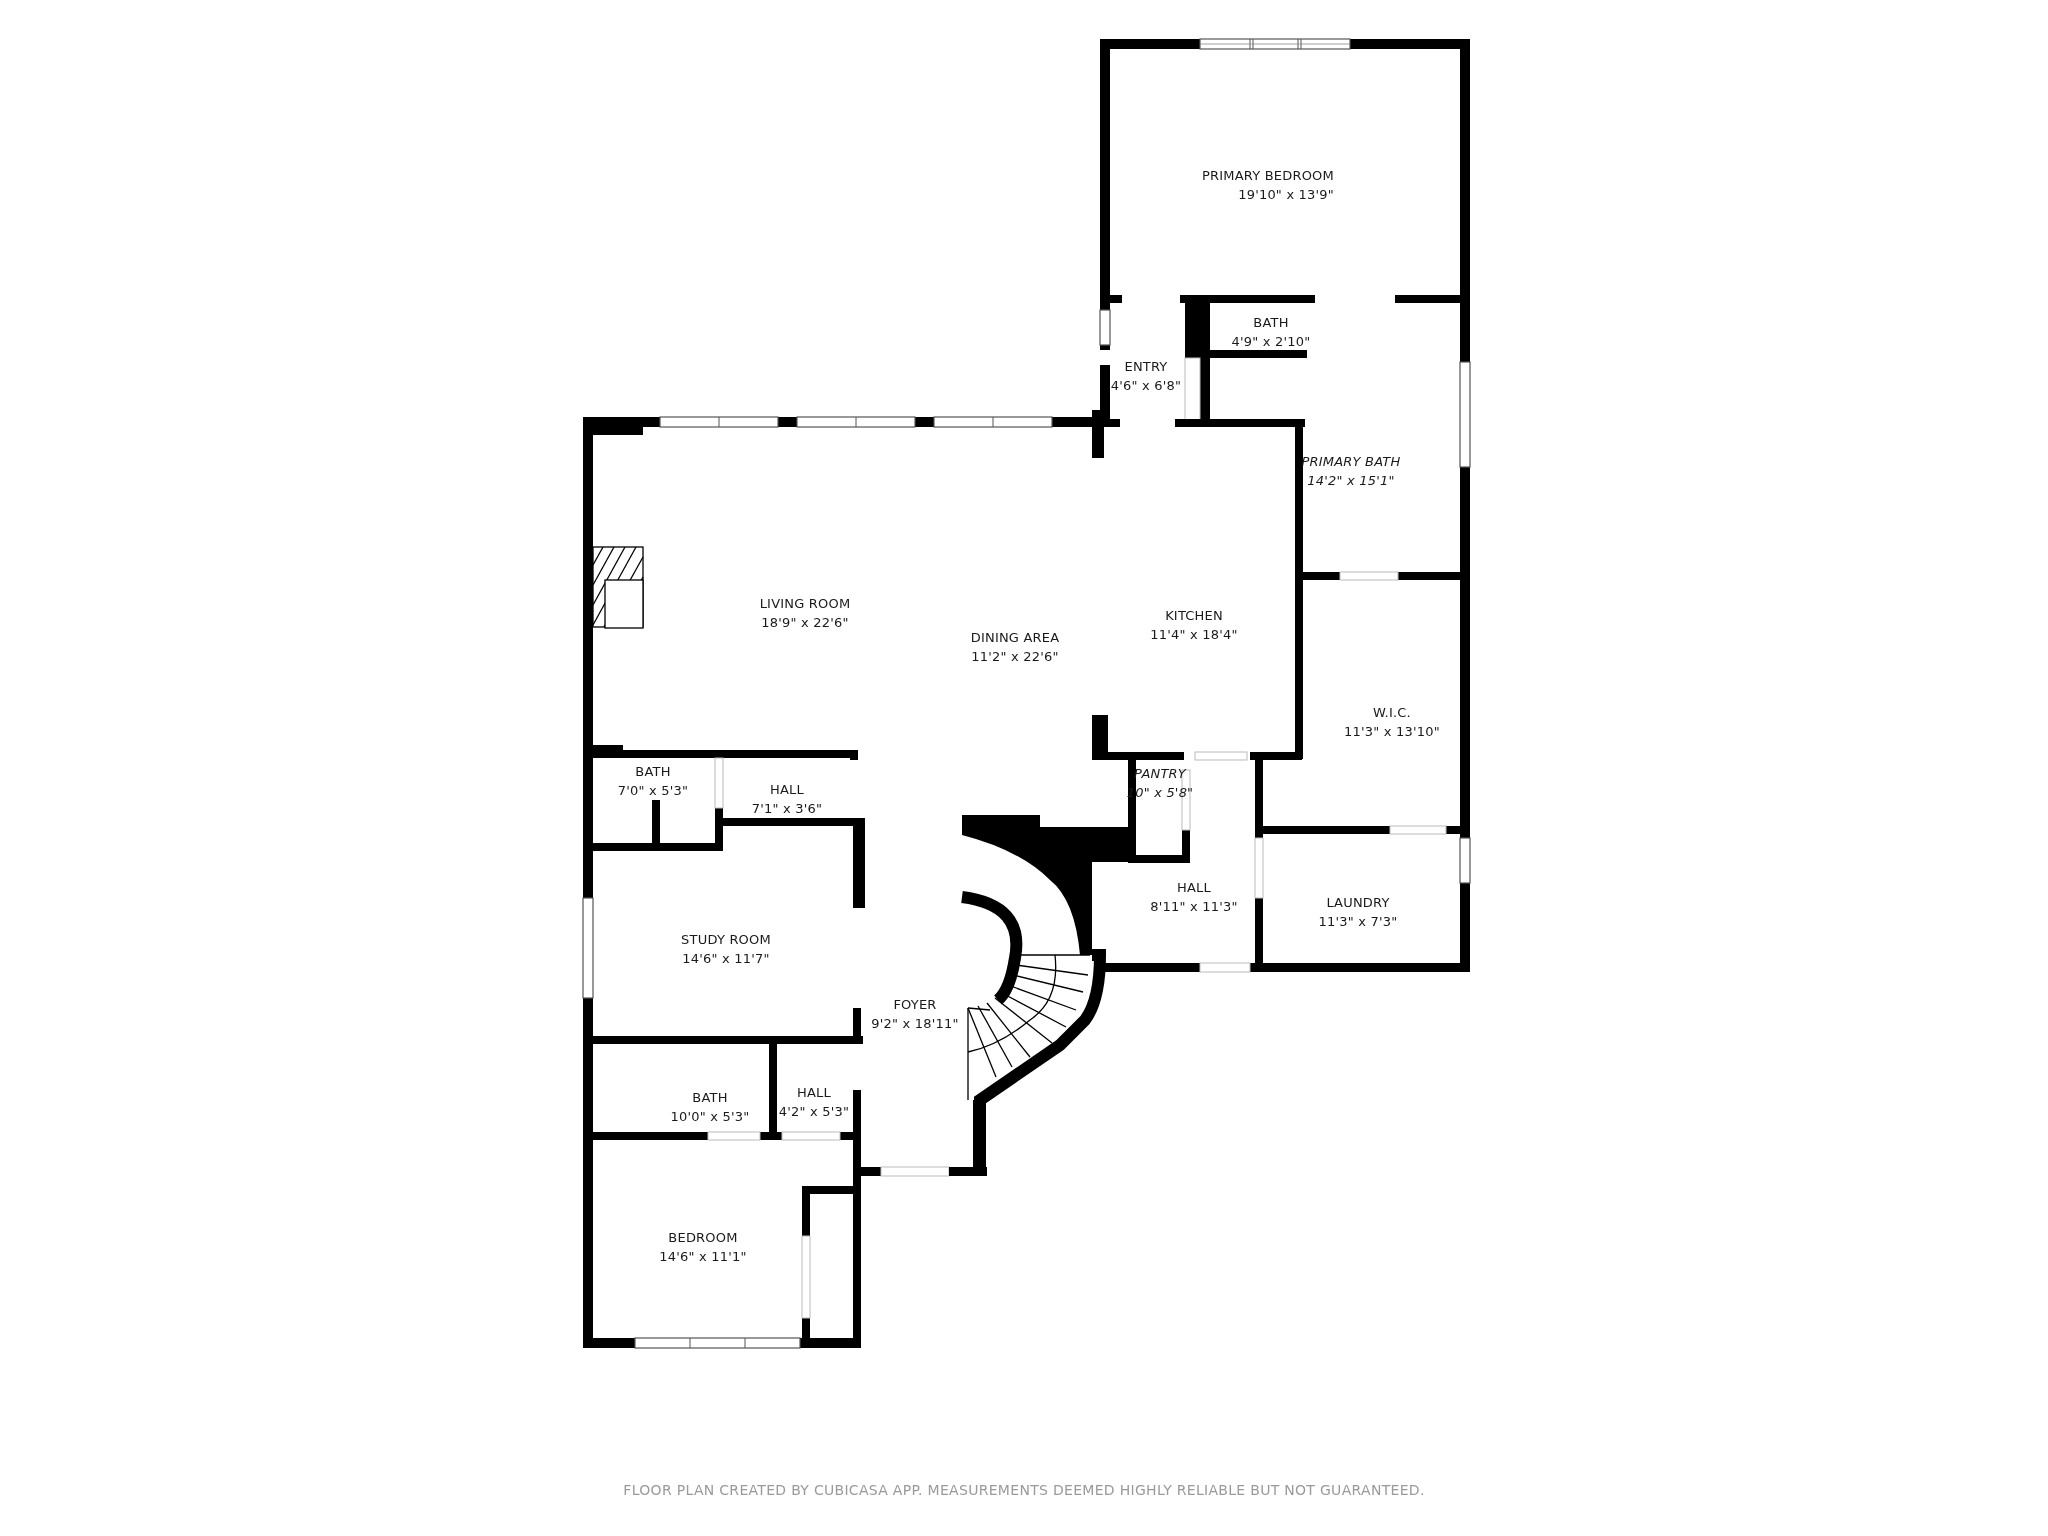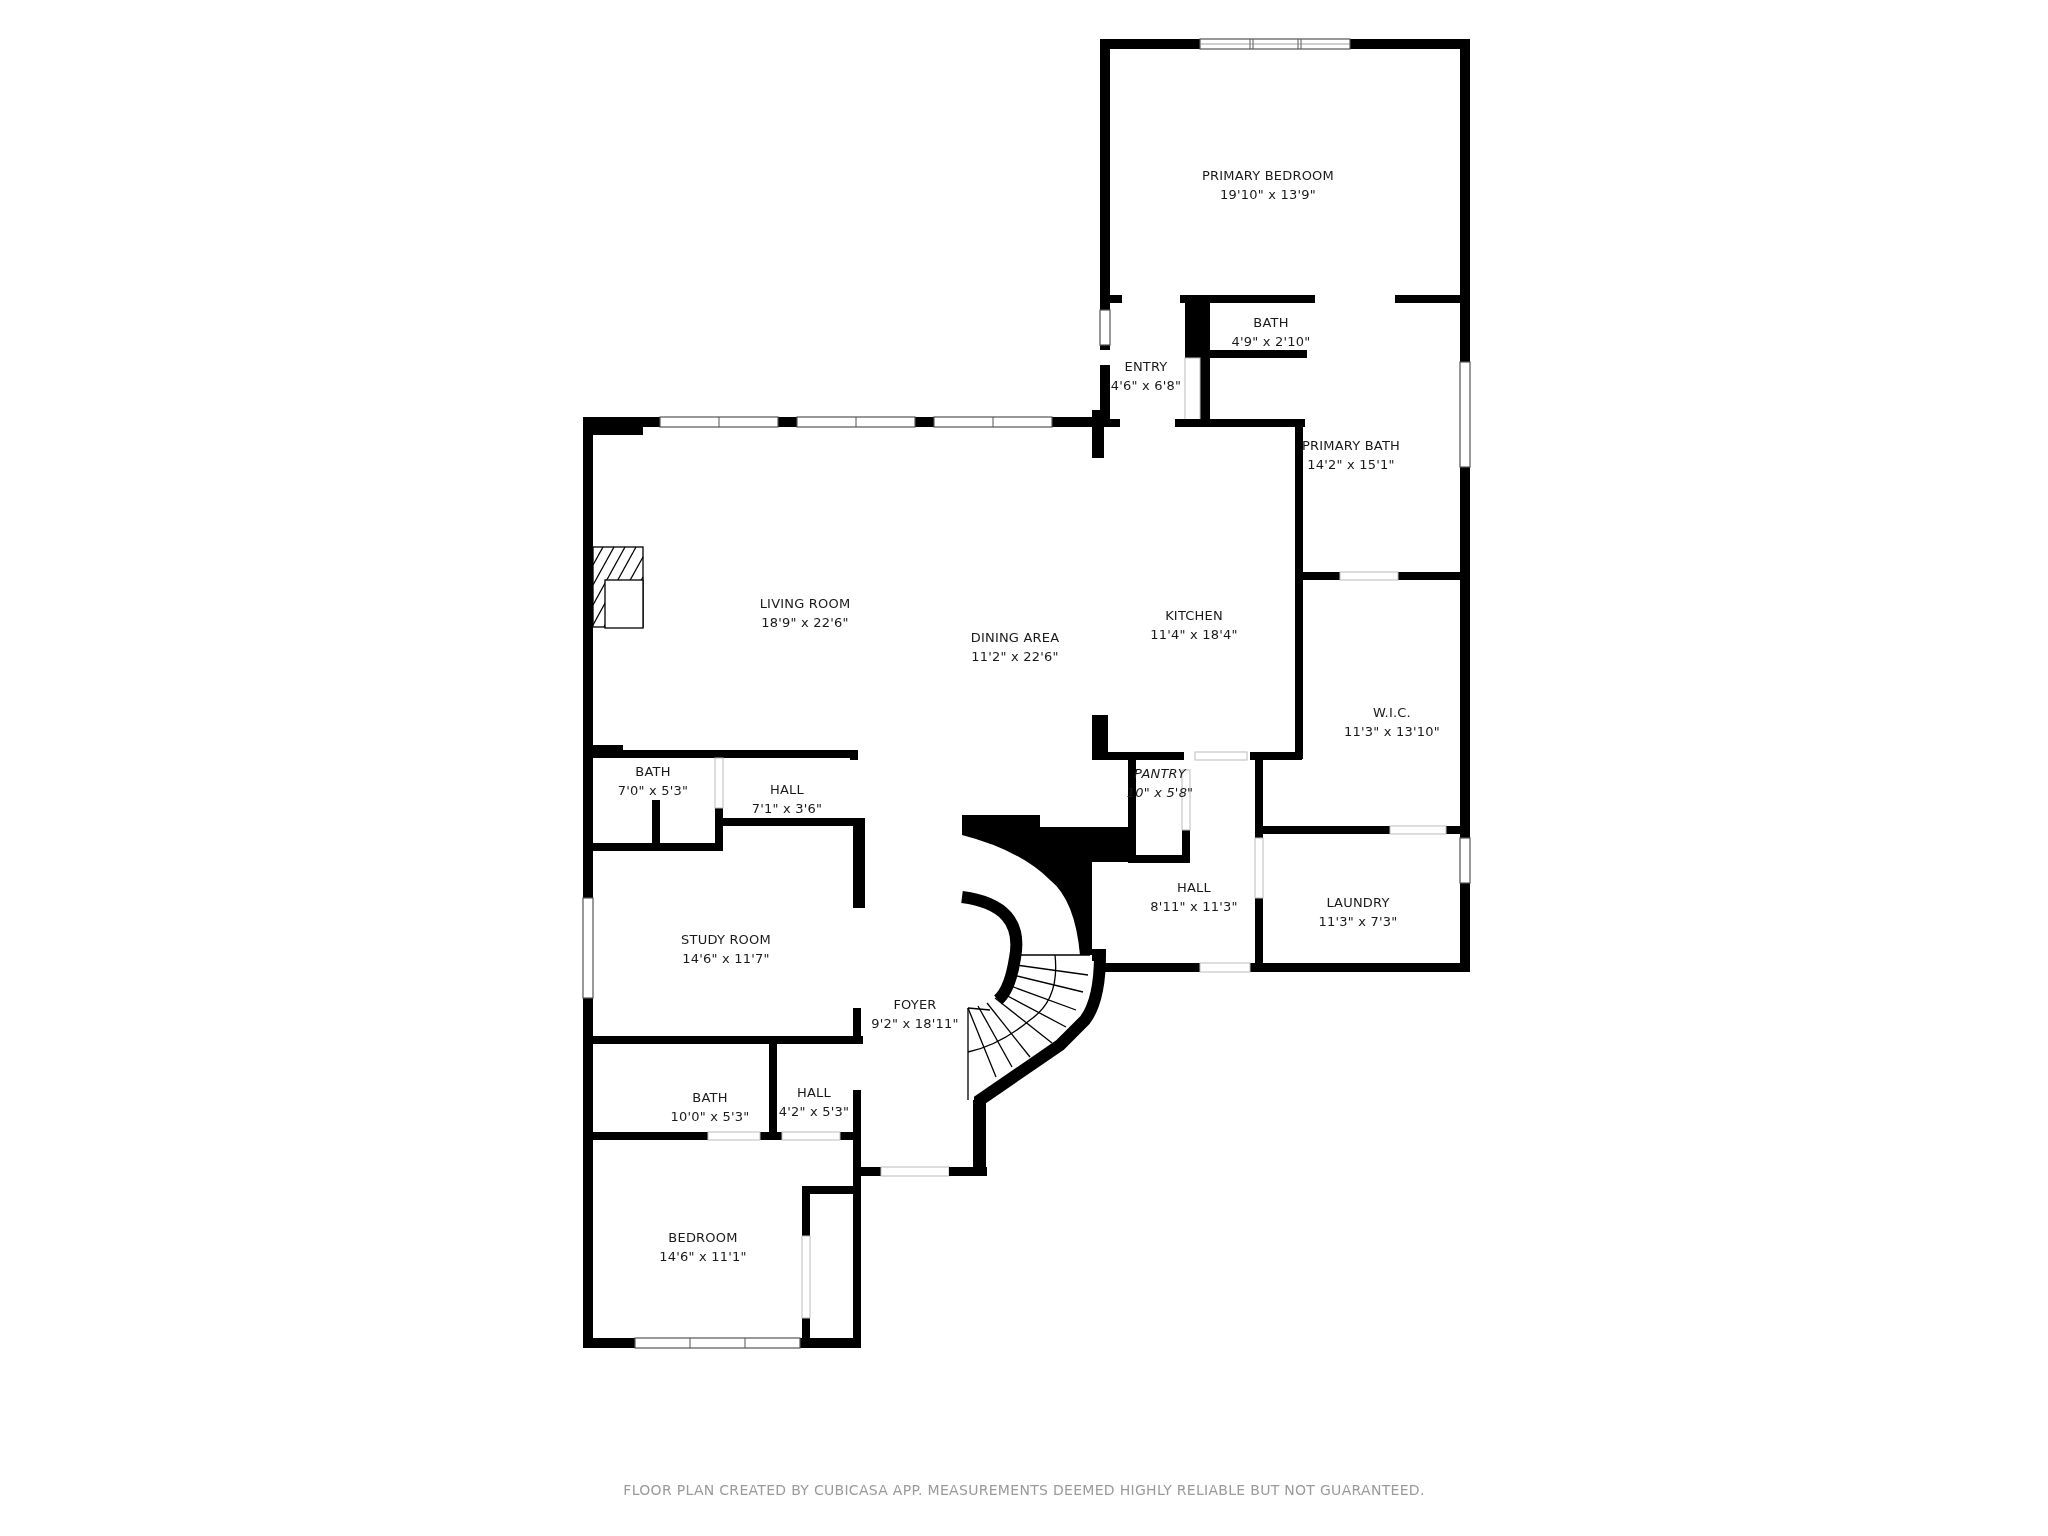--- a/index.html
+++ b/index.html
@@ -176,33 +176,33 @@
   <rect class="win" x="583" y="898" width="10" height="100"></rect>
   <g>
     <rect class="win" x="635" y="1338" width="165" height="10"></rect>
     <line x1="690" y1="1338" x2="690" y2="1348" stroke="#555"></line>
     <line x1="745" y1="1338" x2="745" y2="1348" stroke="#555"></line>
   </g>
 
   <rect class="wall" x="1092" y="715" width="12" height="45"></rect>
 </svg>
 
-<div class="room-label" style="left:1268px; top:166px;">
+<div class="room-label" style="left:1268px; top:166px;text-align:right;">
   <span class="name">PRIMARY BEDROOM</span>
   <span class="dim">19'10" x 13'9"</span>
 </div>
 <div class="room-label" style="left:1271px; top:313px;">
   <span class="name">BATH</span>
   <span class="dim">4'9" x 2'10"</span>
 </div>
 <div class="room-label" style="left:1146px; top:357px;">
   <span class="name">ENTRY</span>
   <span class="dim">4'6" x 6'8"</span>
 </div>
-<div class="room-label" style="left:1351px; top:436px;">
+<div class="room-label" style="left:1351px; top:452px;font-style:italic;">
   <span class="name">PRIMARY BATH</span>
   <span class="dim">14'2" x 15'1"</span>
 </div>
 <div class="room-label" style="left:769px; top:594px;margin-left:36px;">
   <span class="name">LIVING ROOM</span>
   <span class="dim">18'9" x 22'6"</span>
 </div>
 <div class="room-label" style="left:1015px; top:628px;">
   <span class="name">DINING AREA</span>
   <span class="dim">11'2" x 22'6"</span>

